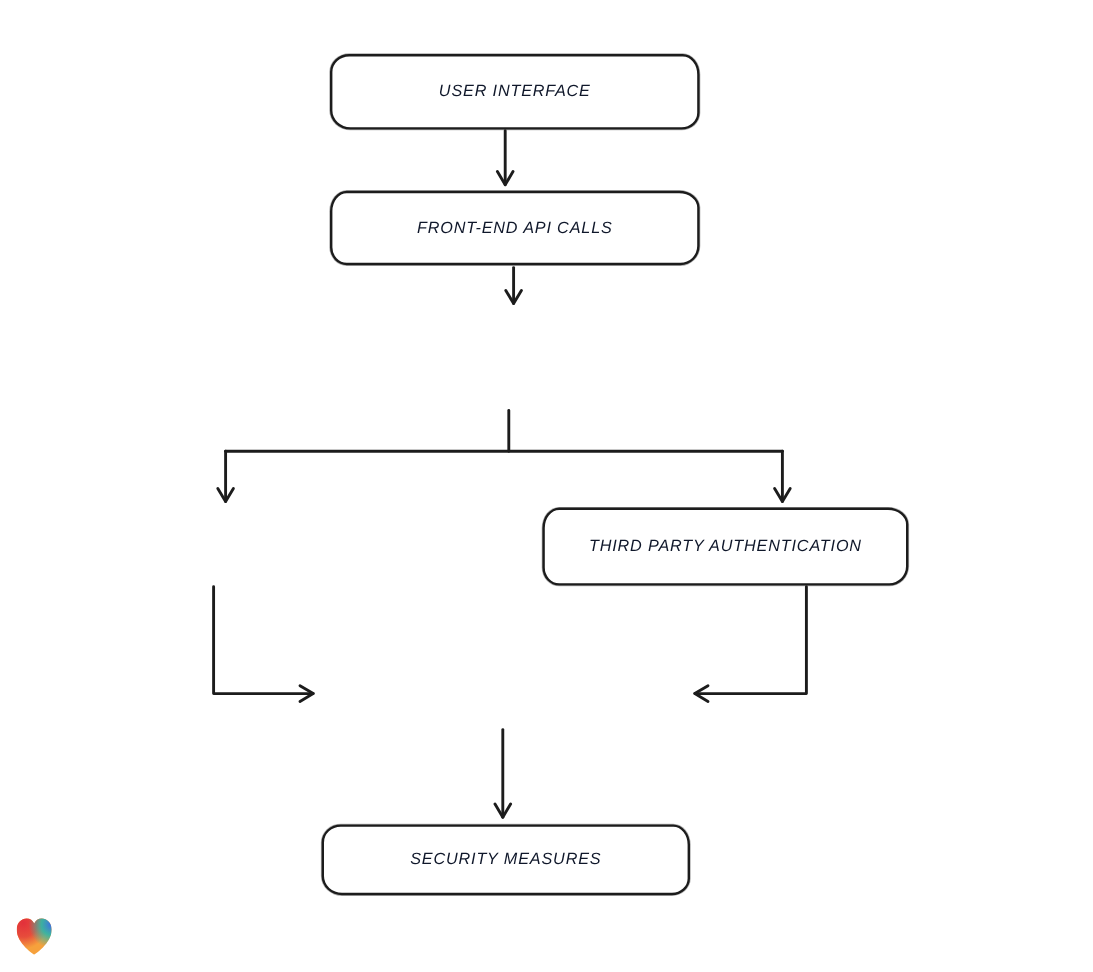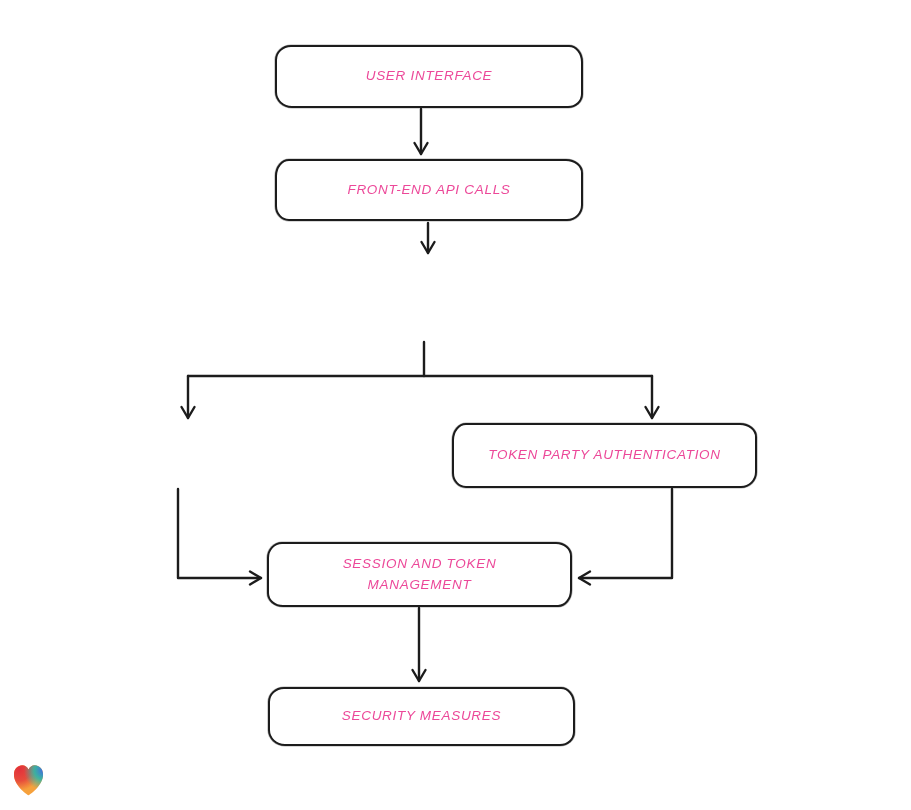--- a/index.html
+++ b/index.html
@@ -26,21 +26,21 @@
     pointer-events: none;
   }
   .node {
     position: absolute;
     background: #ffffff;
     border: 2.6px solid #1c1c1c;
     display: flex;
     align-items: center;
     justify-content: center;
     text-align: center;
-    color: #ec4899;
+    color: #0f172a;
     font-size: 13.5px;
     font-style: italic;
     letter-spacing: 0.7px;
     line-height: 1.55;
     box-shadow: 0 0 0 0.6px rgba(28,28,28,0.35);
   }
   .node span { display: inline-block; }
   
   .r1 { border-radius: 16px 14px 15px 17px / 15px 17px 14px 16px; }
   .r2 { border-radius: 14px 17px 16px 14px / 17px 14px 16px 15px; }
@@ -91,26 +91,23 @@
     <span>USER INTERFACE</span>
   </div>
 
   <div class="node node-front-end-api-calls r2">
     <span>FRONT-END API CALLS</span>
   </div>
 
 
 
   <div class="node node-third-party-auth r2">
-    <span>TOKEN PARTY AUTHENTICATION</span>
+    <span>THIRD PARTY AUTHENTICATION</span>
   </div>
 
-  <div class="node node-session-token r3">
-    <span>SESSION AND TOKEN MANAGEMENT</span>
-  </div>
 
   <div class="node node-security-measures r1">
     <span>SECURITY MEASURES</span>
   </div>
 
   <div class="logo">
     <svg width="35" height="37" viewBox="0 0 36 37">
       <defs>
         <clipPath id="heartClip">
           <path d="M18,34 C18,34 3,24.5 3,12.4 C3,6.5 7.2,2.9 11.5,2.9 C14.4,2.9 16.8,4.6 18,7.2 C19.2,4.6 21.6,2.9 24.5,2.9 C28.8,2.9 33,6.5 33,12.4 C33,24.5 18,34 18,34 Z"></path>

